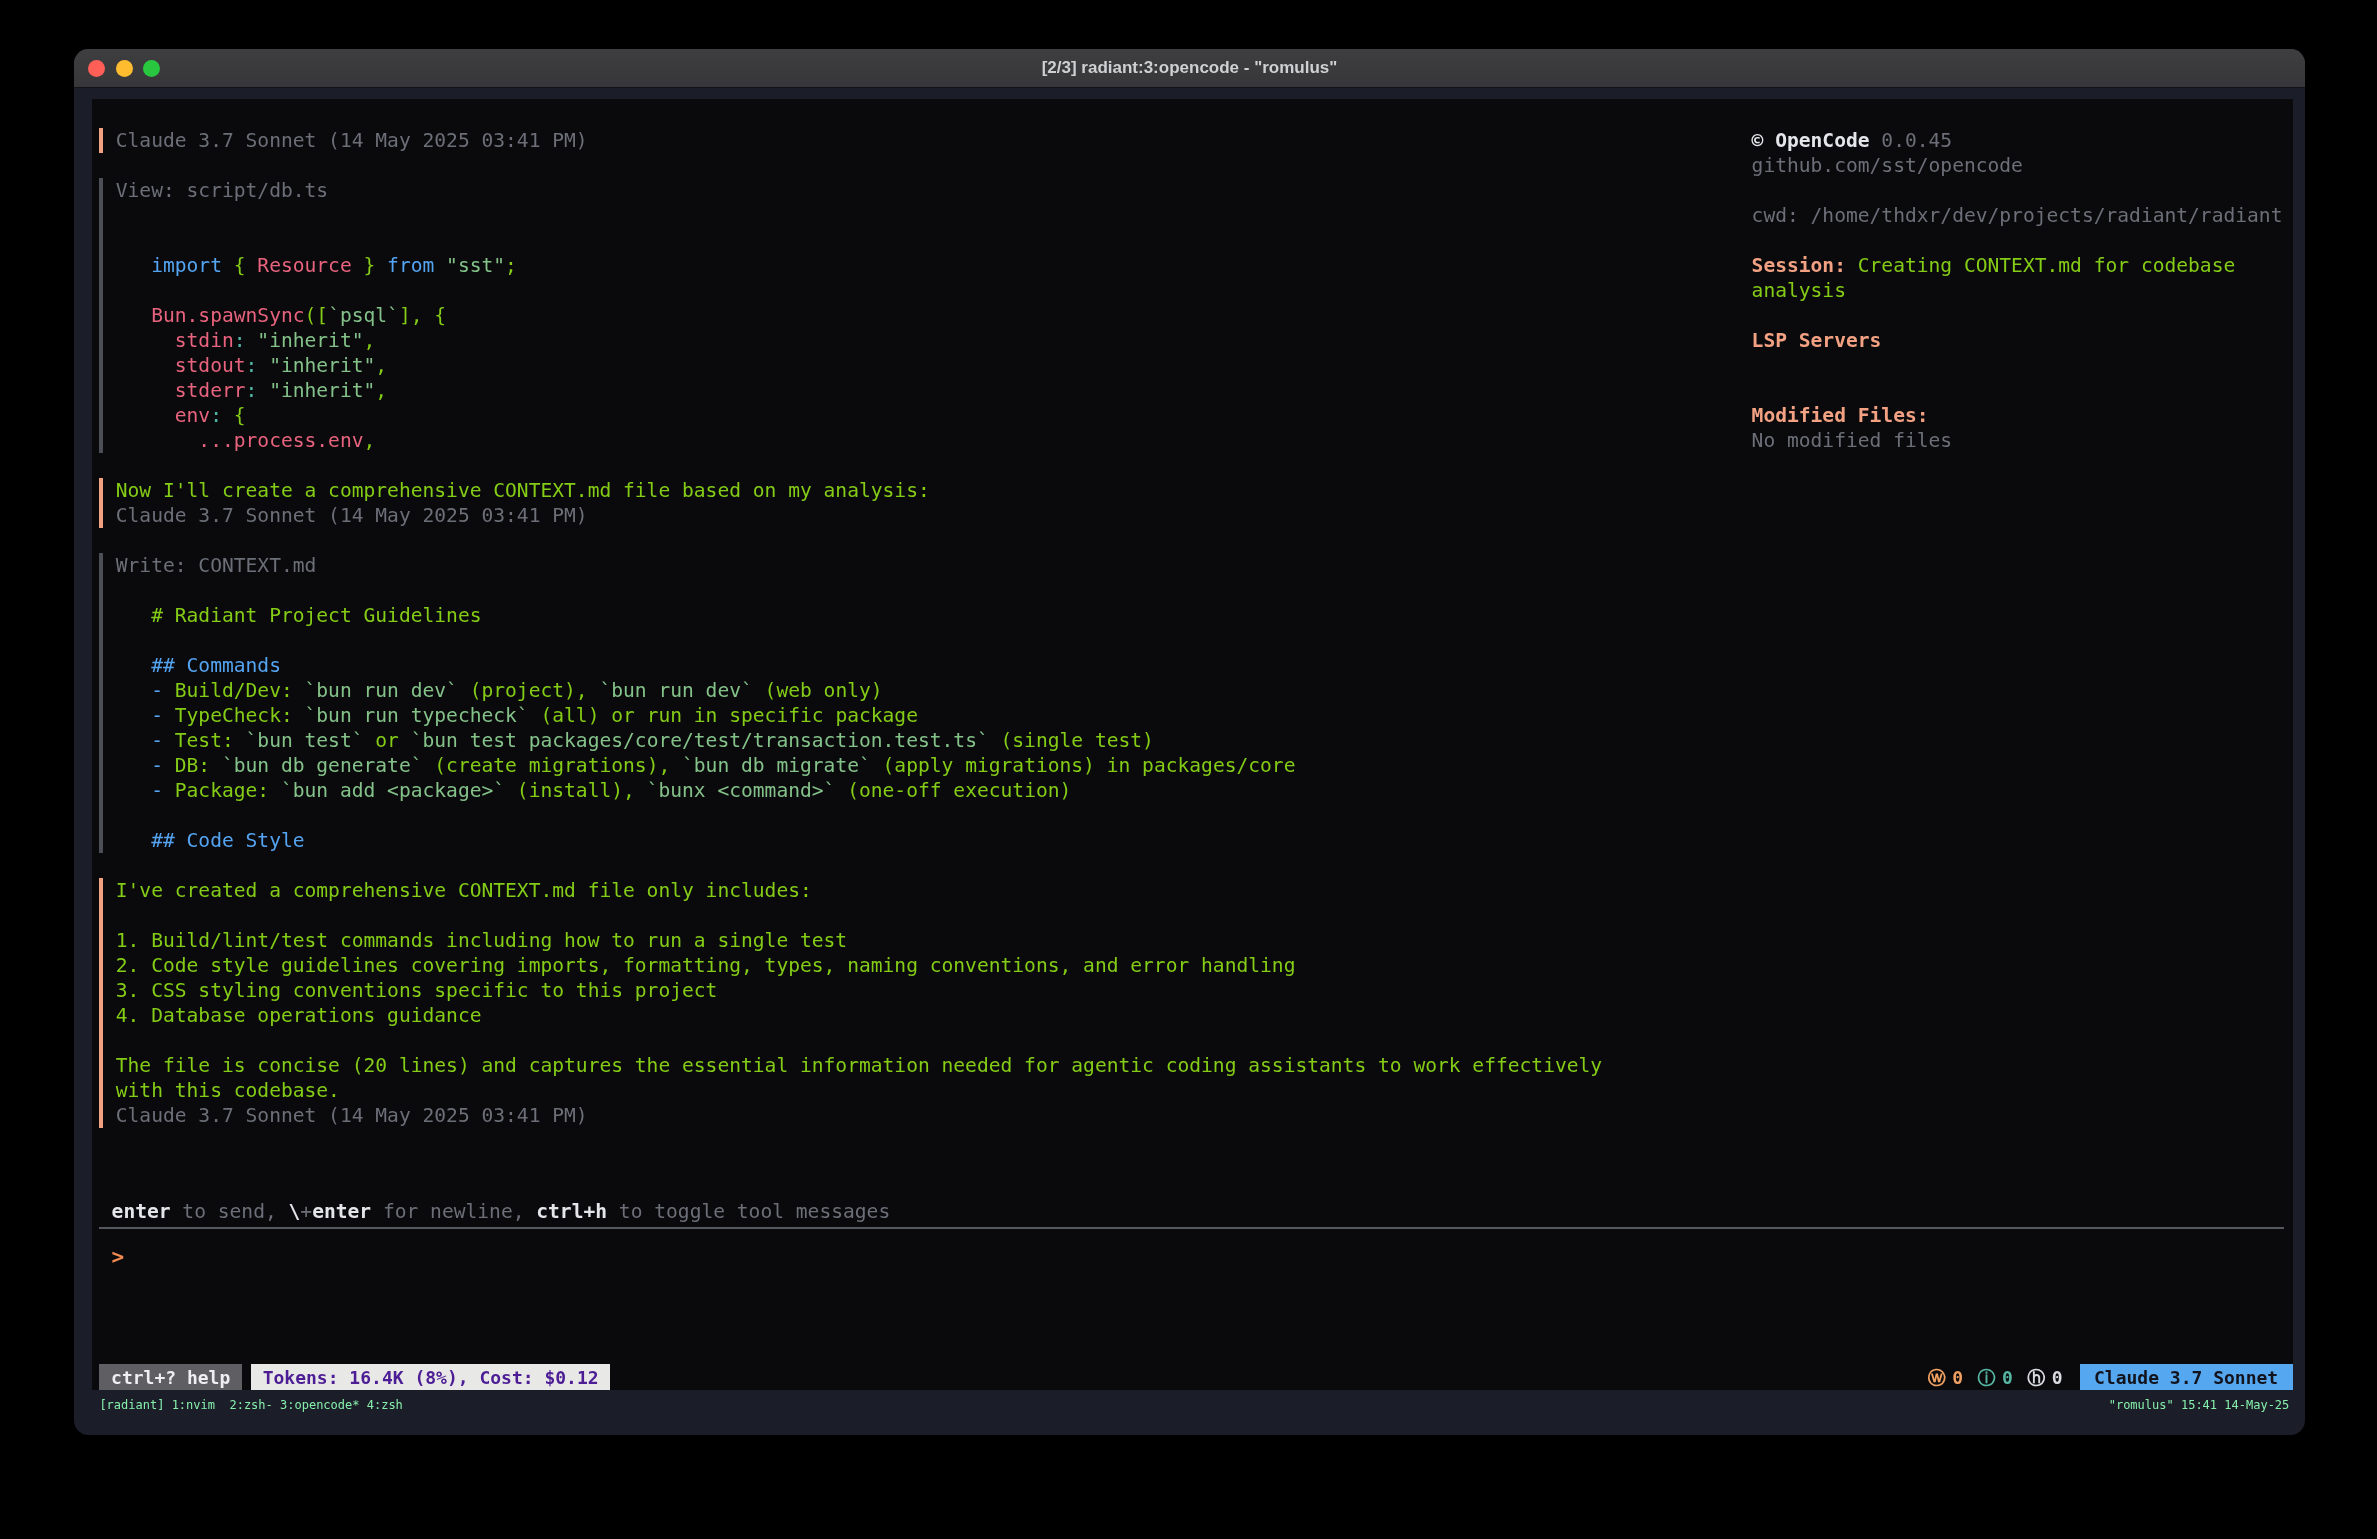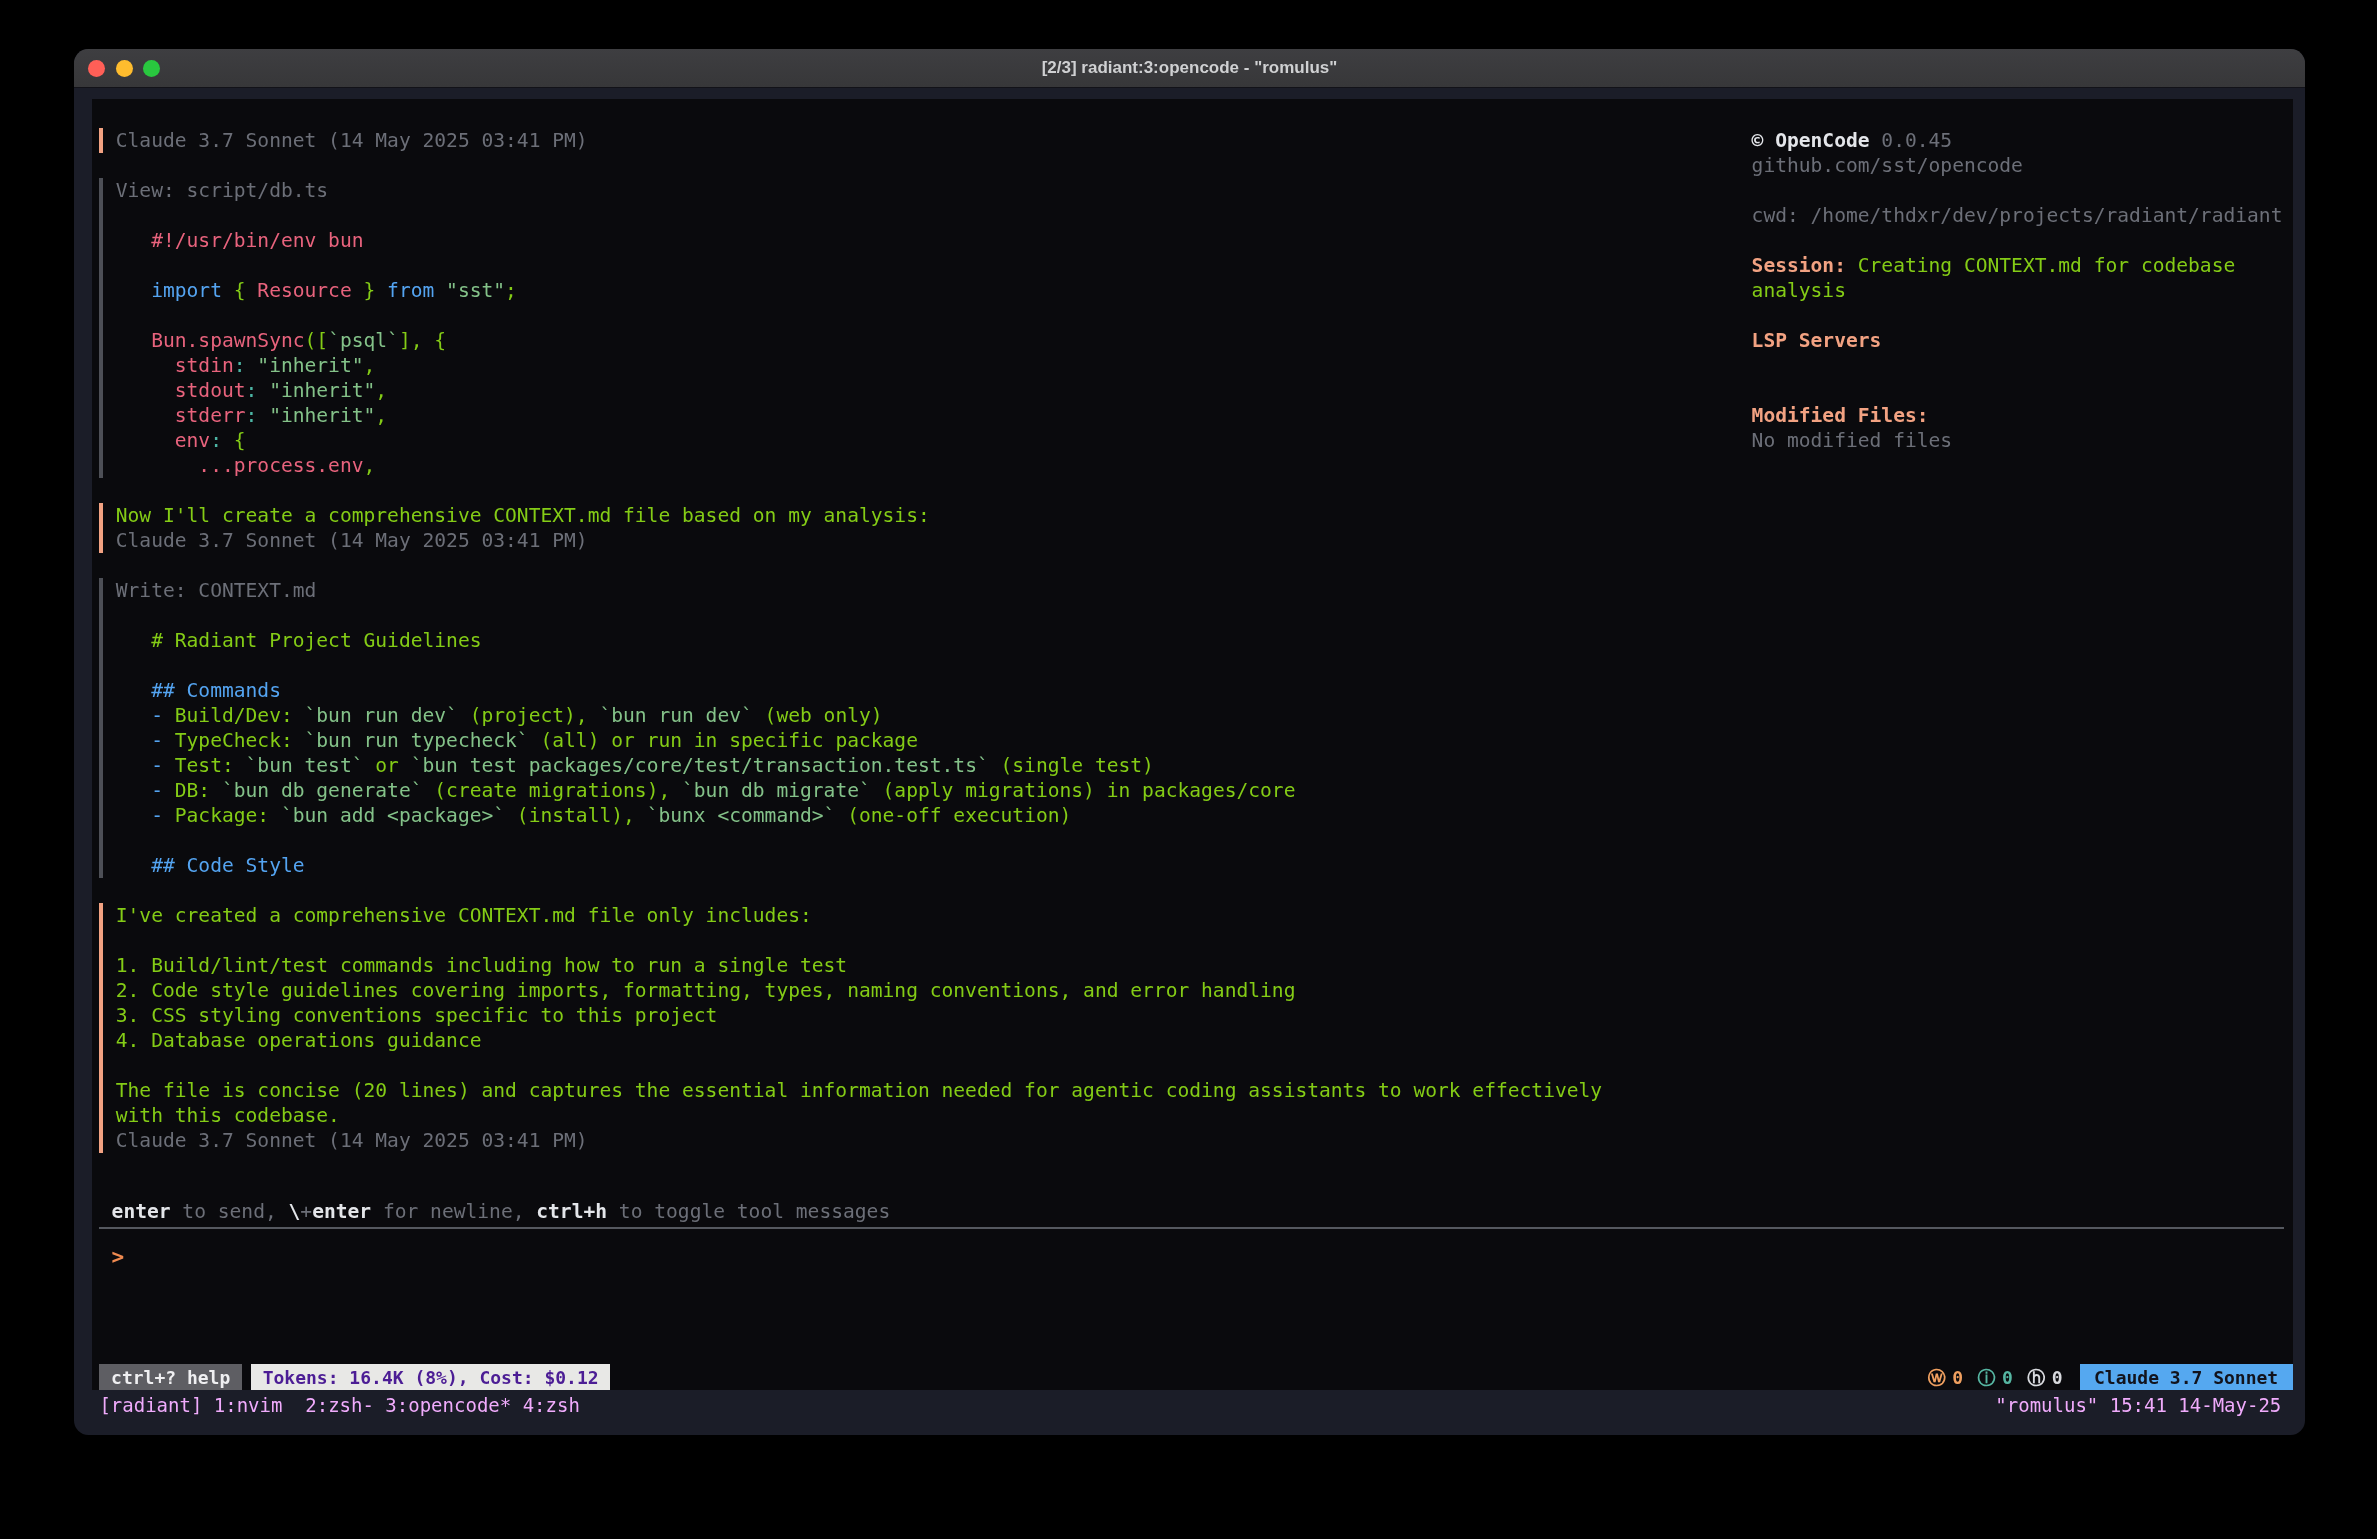--- a/index.html
+++ b/index.html
@@ -52,23 +52,23 @@
   .chip-tokens{background:#e8e8e6;color:#4c1d95;font-weight:700;margin-left:9px;}
   .spacer{flex:1;}
   .counters{display:flex;align-items:center;margin-right:17px;font-weight:700;}
   .counter{display:flex;align-items:center;margin-left:14.4px;}
   .counter .glyph{margin-right:6.5px;}
   .cnt-w{color:#f0a060}
   .cnt-i{color:#56b6a2}
   .cnt-h{color:#d8dade}
   .chip-model{background:#55a8f0;color:#12131c;font-weight:700;padding:0 14.4px;}
 
-  .tmuxbar{position:absolute;left:0;right:8px;top:1341px;height:29px;
+  .tmuxbar{position:absolute;left:0;right:0;top:1341px;height:29px;
     display:flex;align-items:center;padding:0 15.7px 0 25.4px;
-    font-size:19px;color:#f0abfc;white-space:pre;}
+    font-size:12px;color:#86efac;white-space:pre;}
 </style>
 </head>
 <body>
 
 <div>
   <div class="window">
 
     <div class="titlebar">
       <div class="lights">
         <span class="light red"></span>
@@ -80,21 +80,20 @@
 
     <div class="term">
       <div class="body">
         <div class="main">
           <div class="block accent-orange">
               <div class="ln"><span class="tk-g">Claude 3.7 Sonnet (14 May 2025 03:41 PM)</span></div>
             </div>
           <div class="block accent-gray">
               <div class="ln"><span class="tk-g">View: script/db.ts</span></div>
               <div class="ln">&nbsp;</div>
-              <div class="ln"><span class="tk-p">   #!/usr/bin/env bun</span></div>
               <div class="ln">&nbsp;</div>
               <div class="ln"><span class="tk-w">   </span><span class="tk-b">import</span><span class="tk-w"> { </span><span class="tk-p">Resource</span><span class="tk-w"> } </span><span class="tk-b">from</span><span class="tk-w"> </span><span class="tk-gr">"sst"</span><span class="tk-w">;</span></div>
               <div class="ln">&nbsp;</div>
               <div class="ln"><span class="tk-w">   </span><span class="tk-p">Bun.spawnSync</span><span class="tk-w">([</span><span class="tk-gr">`psql`</span><span class="tk-w">], {</span></div>
               <div class="ln"><span class="tk-w">     </span><span class="tk-p">stdin</span><span class="tk-t">:</span><span class="tk-w"> </span><span class="tk-gr">"inherit"</span><span class="tk-w">,</span></div>
               <div class="ln"><span class="tk-w">     </span><span class="tk-p">stdout</span><span class="tk-t">:</span><span class="tk-w"> </span><span class="tk-gr">"inherit"</span><span class="tk-w">,</span></div>
               <div class="ln"><span class="tk-w">     </span><span class="tk-p">stderr</span><span class="tk-t">:</span><span class="tk-w"> </span><span class="tk-gr">"inherit"</span><span class="tk-w">,</span></div>
               <div class="ln"><span class="tk-w">     </span><span class="tk-p">env</span><span class="tk-t">:</span><span class="tk-w"> {</span></div>
               <div class="ln"><span class="tk-w">       </span><span class="tk-p">...process.env</span><span class="tk-w">,</span></div>
             </div>

